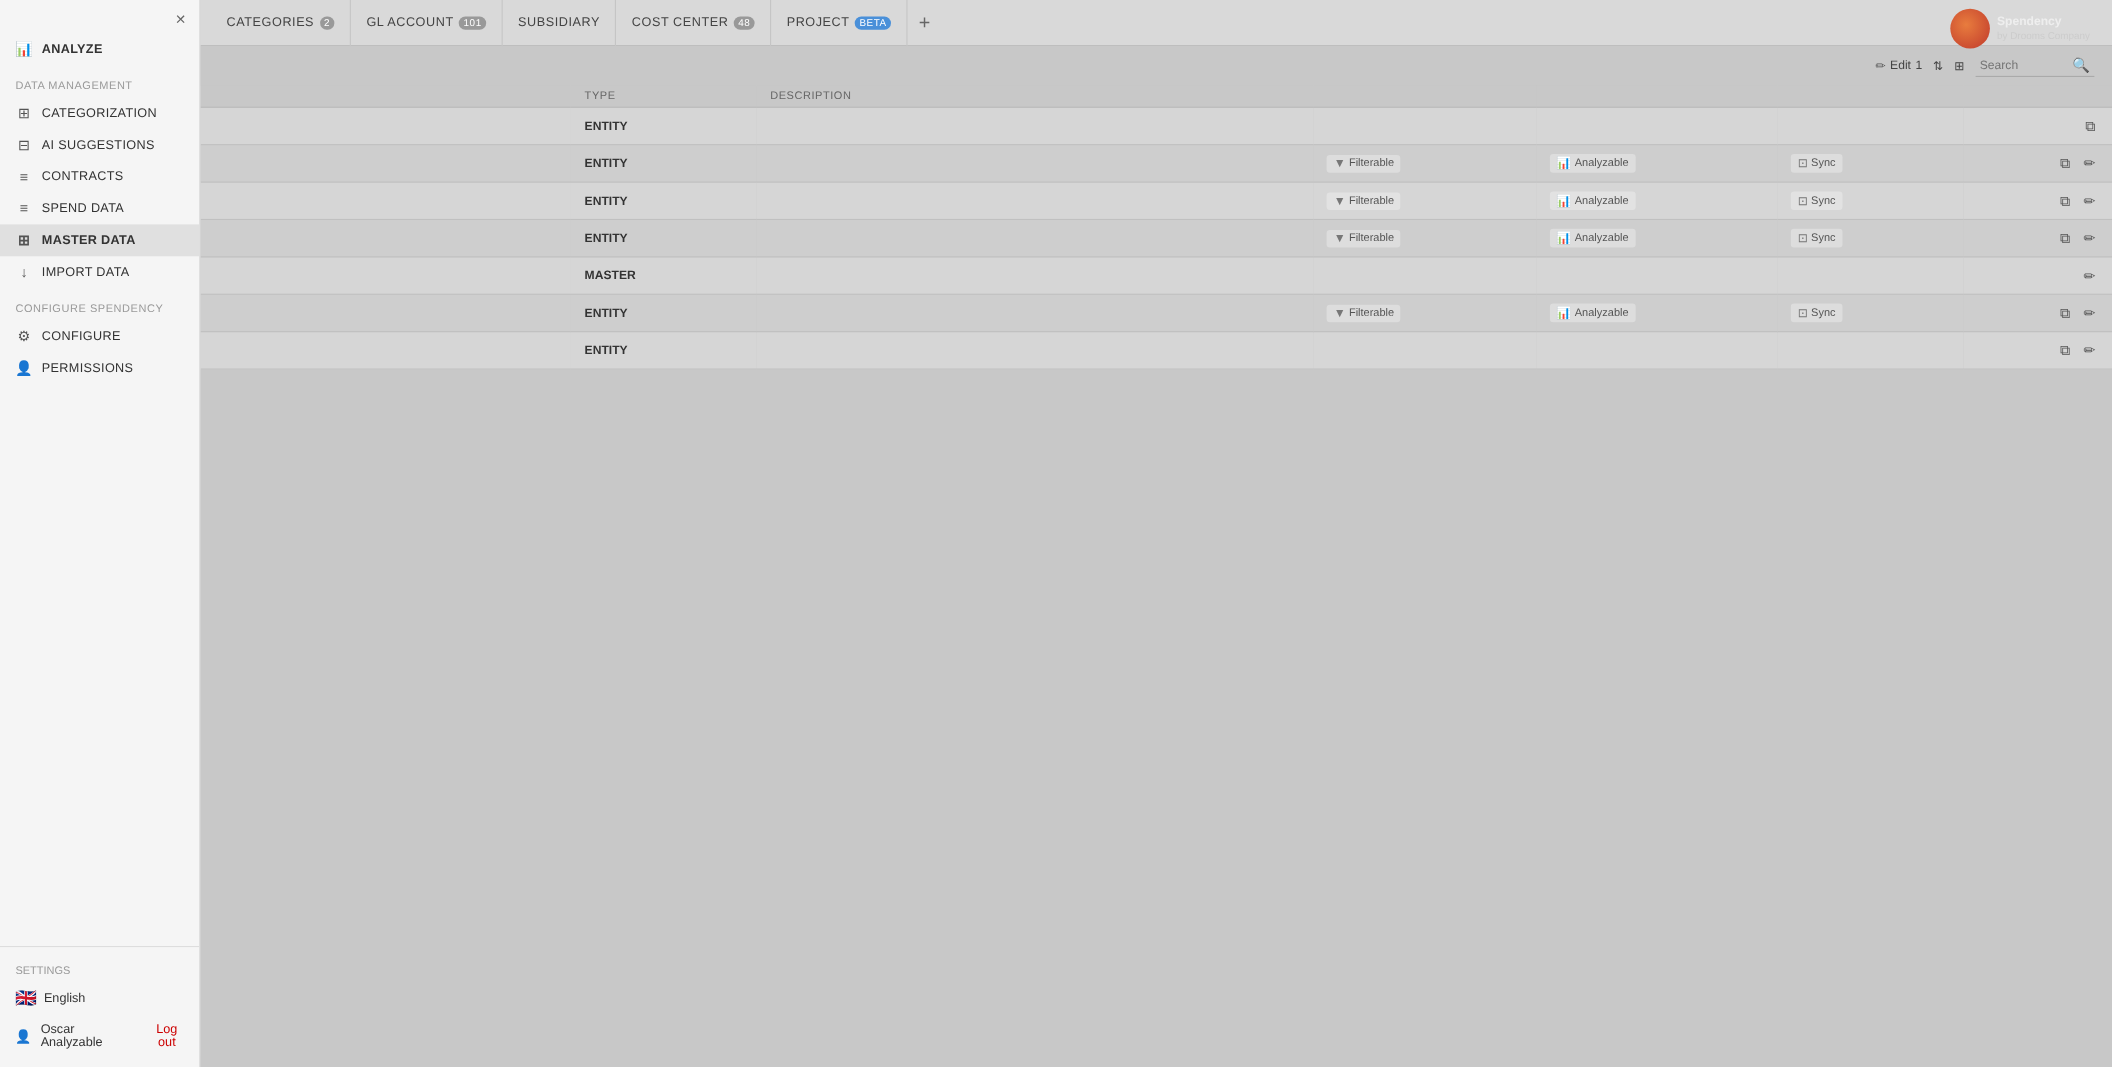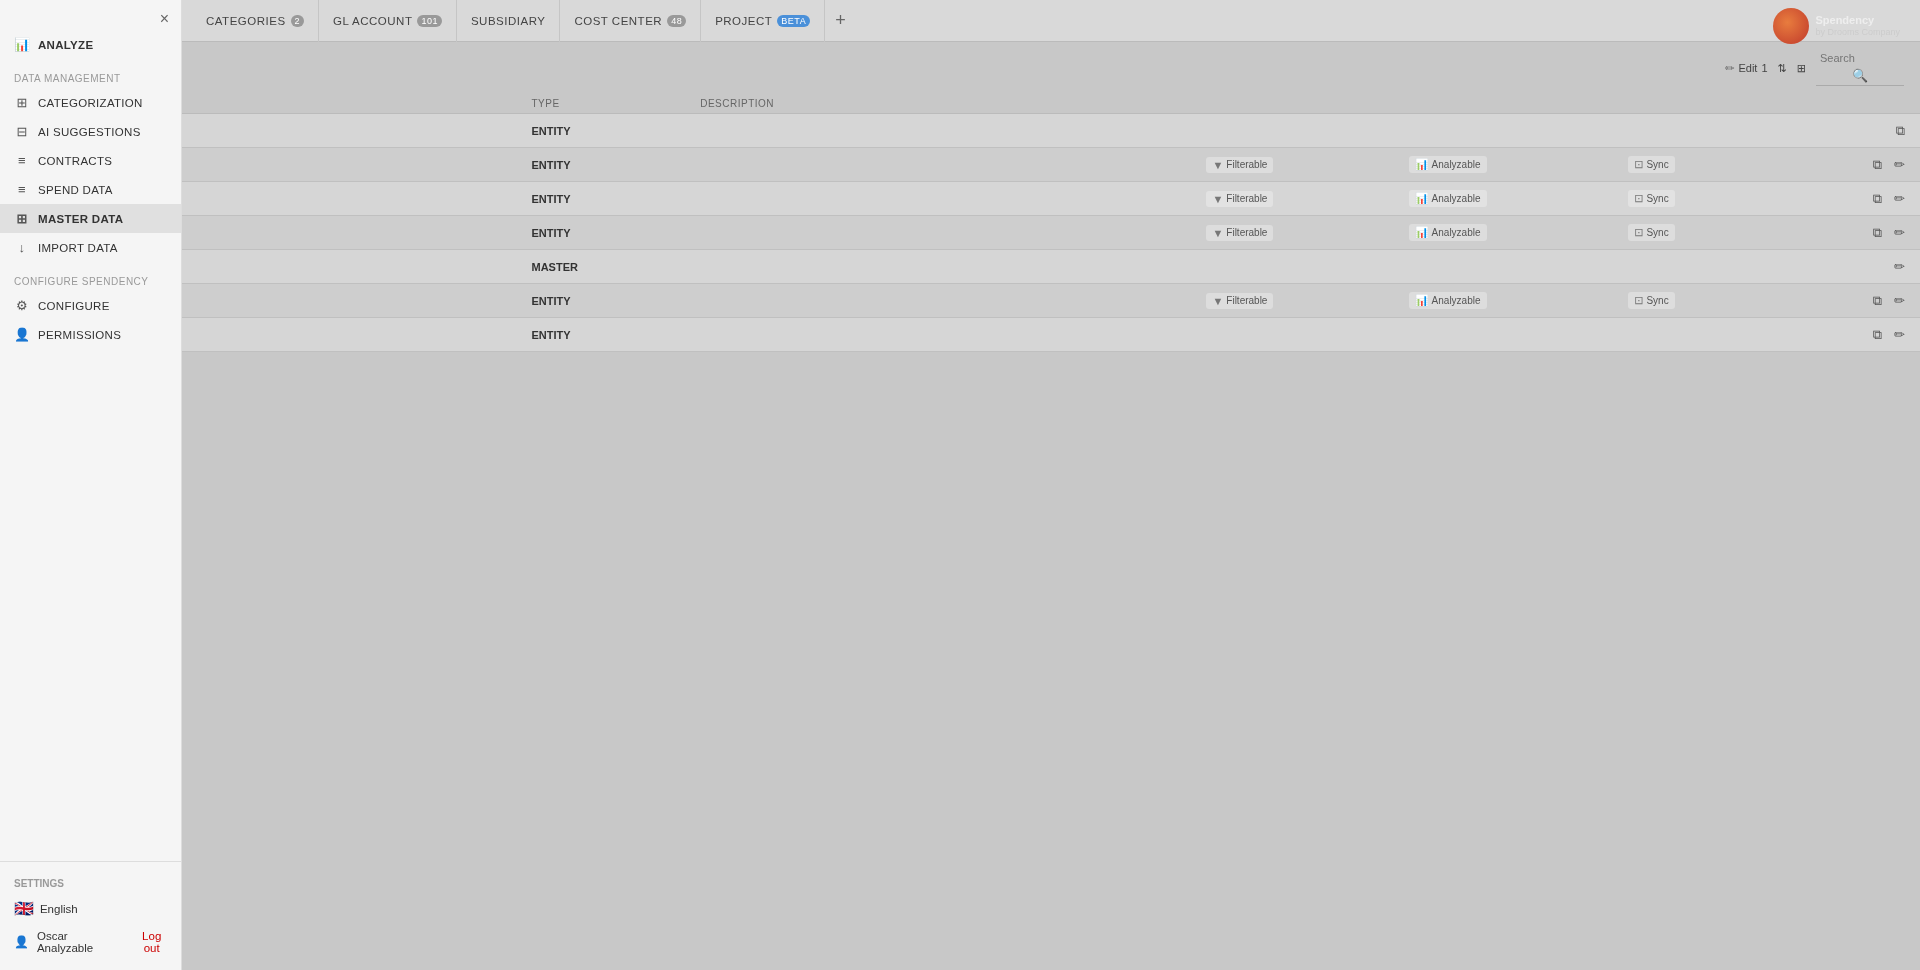--- a/index.html
+++ b/index.html
@@ -57,21 +57,20 @@
     .sidebar-bottom {
       margin-top: auto;
       border-top: 1px solid #ddd;
       padding: 10px 0;
     }
     .sidebar-settings-label {
       font-size: 10px;
       color: #999;
       padding: 6px 14px 4px 14px;
       text-transform: uppercase;
-      font-weight: bold;
     }
     .sidebar-lang {
       display: flex;
       align-items: center;
       gap: 6px;
       padding: 6px 14px;
       font-size: 11.5px;
       color: #333;
       cursor: pointer;
     }
@@ -192,21 +191,20 @@
       border: none;
       font-family: Arial, sans-serif;
     }
     .toolbar-btn .icon { color: #555; }
     .search-box {
       display: flex;
       align-items: center;
       gap: 4px;
       border-bottom: 1px solid #aaa;
       padding: 2px 4px;
-      flex-direction: column;
     }
     .search-input {
       border: none;
       background: transparent;
       font-size: 11px;
       color: #555;
       outline: none;
       width: 80px;
     }
 

